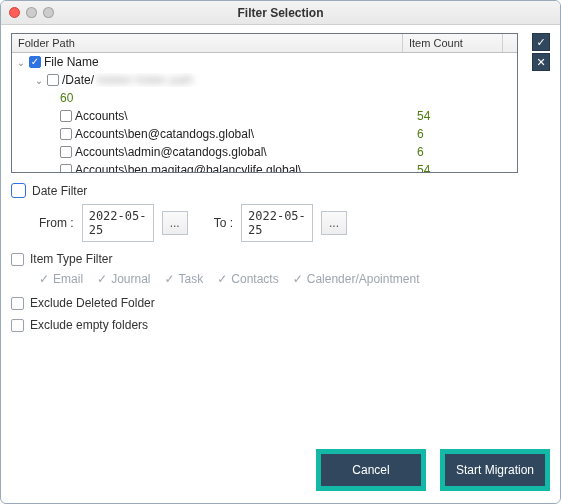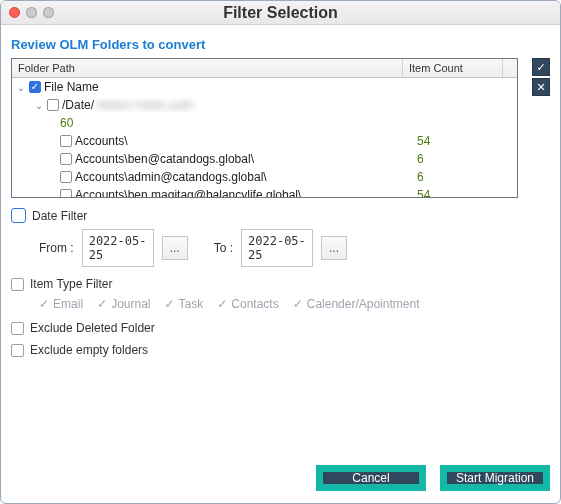--- a/index.html
+++ b/index.html
@@ -34,21 +34,21 @@
     position: absolute;
     left: 8px; top: 6px;
     display: flex; gap: 6px;
   }
   .traffic .dot {
     width: 11px; height: 11px; border-radius: 50%;
     border: 1px solid rgba(0,0,0,0.2);
     background: #ccc;
   }
   .traffic .dot.red { background: #ff5f57; border-color: #d04438; }
-  .titlebar .title { font-size: 16px; font-weight: 600; color: #333; }
+  .titlebar .title { font-size: 12px; font-weight: 600; color: #333; }
   .content {
     flex: 1 1 auto;
     padding: 8px 10px 12px 10px;
     display: flex;
     flex-direction: column;
   }
   .section-title {
     color: #1d7dd4;
     font-weight: 700;
     font-size: 13px;
@@ -172,45 +172,44 @@
     margin-bottom: 10px;
   }
   .itype .opt { display:flex; align-items:center; gap:4px; font-size: 12px;}
   .itype .tick { color:#9da6b0; }
   .exclude-row { display:flex; align-items:center; margin-bottom: 8px; font-size:12px; color:#333;}
   .spacer { flex:1; }
   .buttons {
     display:flex; justify-content:flex-end; gap:14px; padding-top:8px;
   }
   .btn {
-    min-width: 110px; height: 26px;
+    min-width: 110px; height: 42px;
     background: #30475e;
     color: #fff;
-    border: 7px solid #14b8a6;
+    border: 5px solid #14b8a6;
     display:flex; align-items:center; justify-content:center;
     font-size: 12px;
     cursor:pointer;
   }
   .blur { filter: blur(3px); color:#aaa; }
 </style>
 </head>
 <body>
 
 <div class="window">
   <div class="titlebar">
     <div class="traffic">
       <div class="dot red"></div>
       <div class="dot"></div>
       <div class="dot"></div>
     </div>
     <div class="title">Filter Selection</div>
   </div>
 
   <div class="content">
-    <div class="section-title">Review OLM Folders to convert</div>
 
     <div class="tree-wrap">
       <div class="tree">
         <div class="tree-header">
           <div class="col1">Folder Path</div>
           <div class="col2">Item Count</div>
           <div class="col3"></div>
         </div>
         <div class="tree-body">
 

